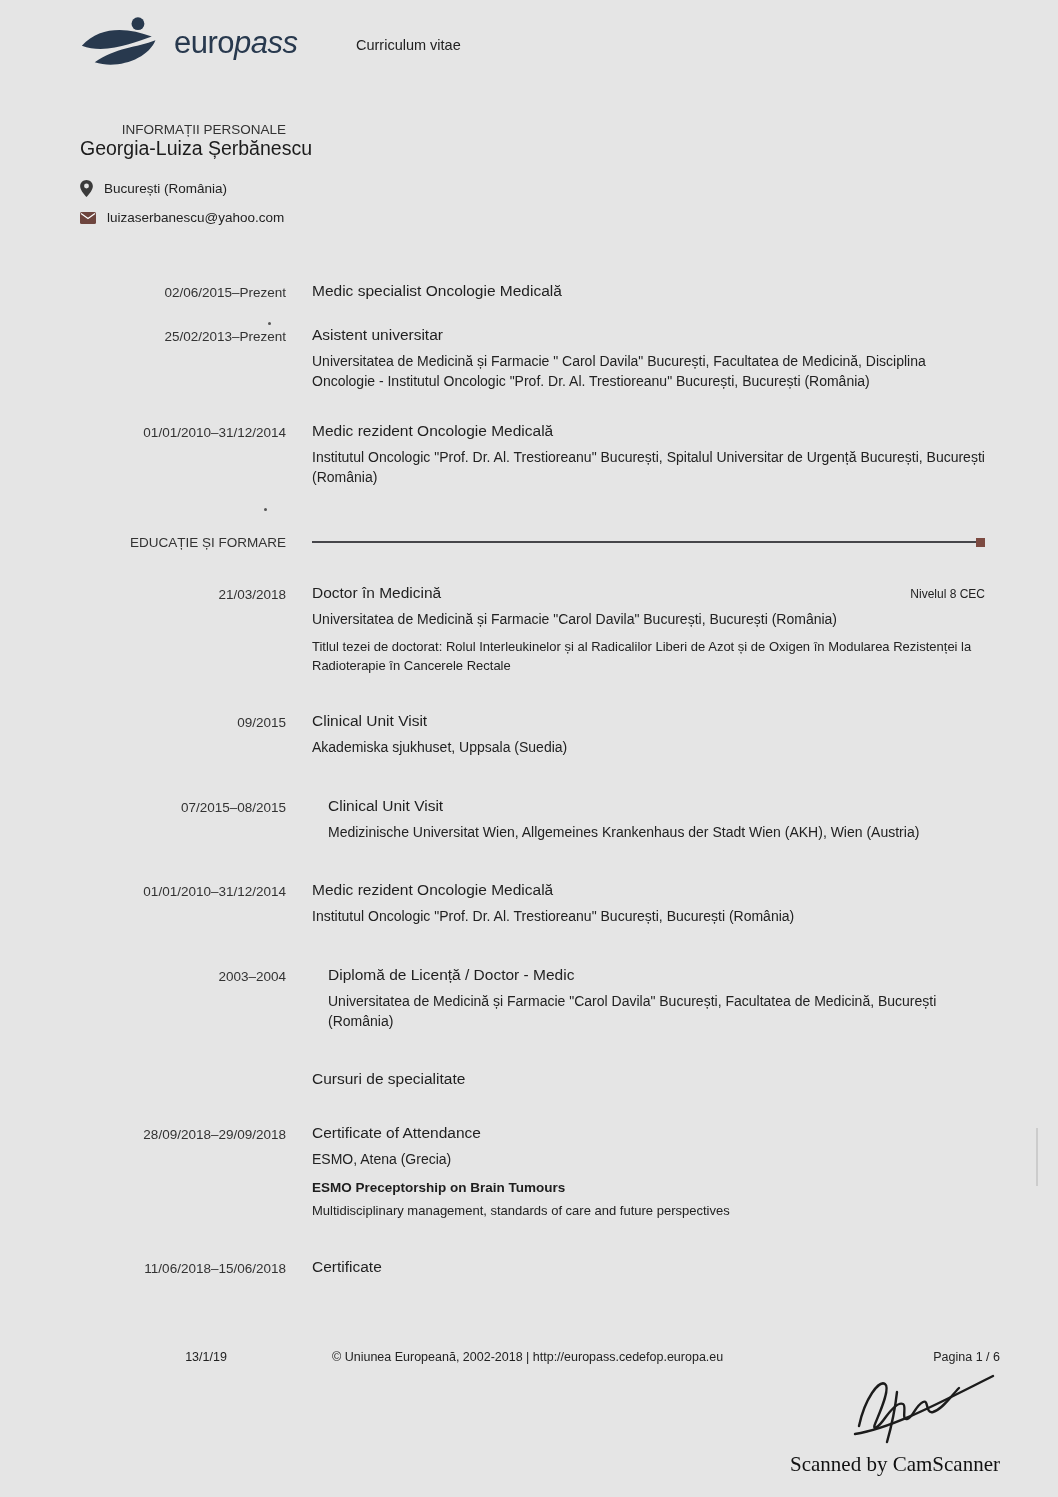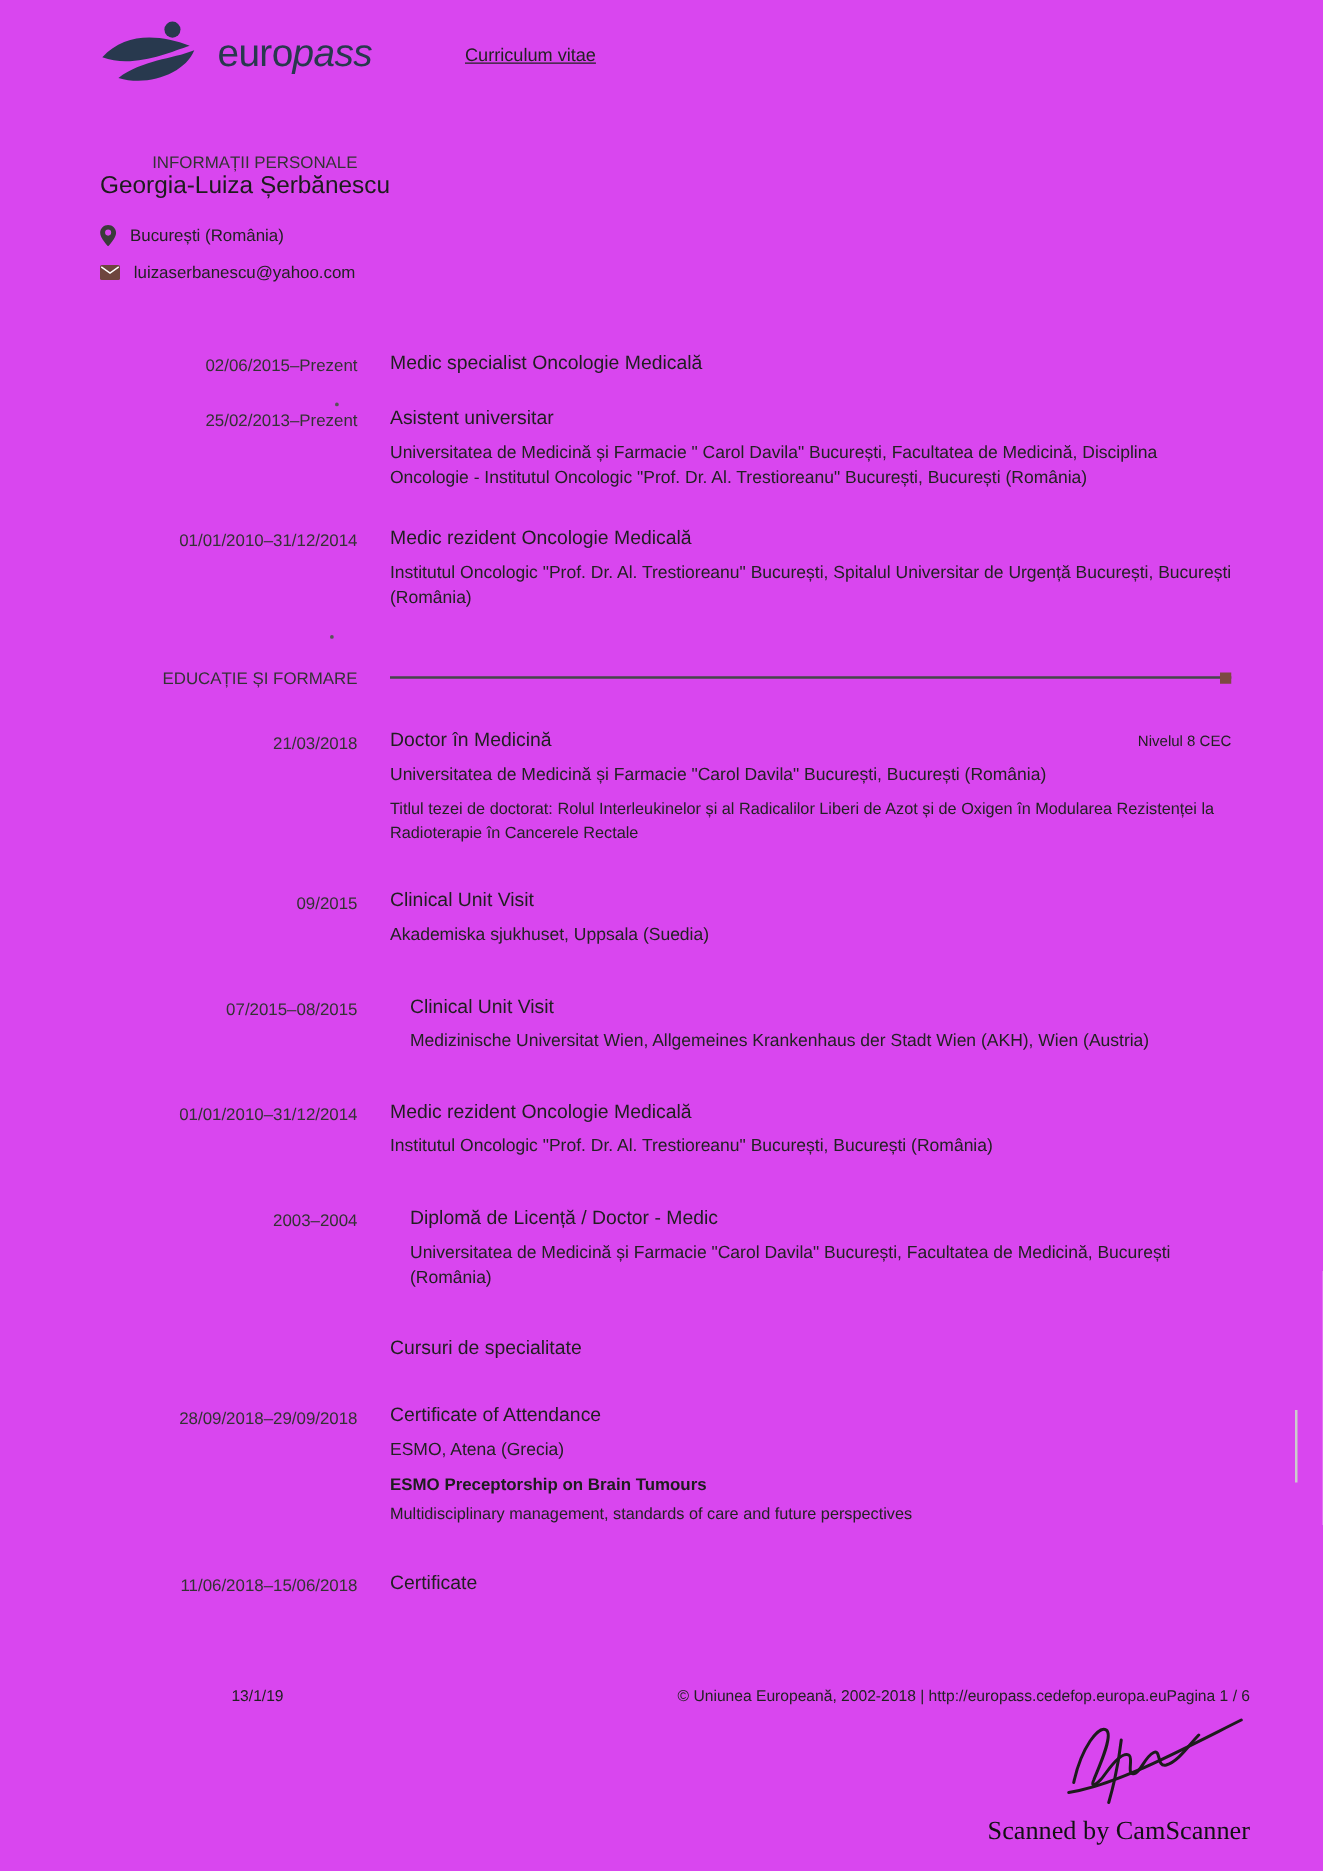--- a/index.html
+++ b/index.html
@@ -3,29 +3,29 @@
 <meta charset="utf-8">
 <style>
   * { box-sizing: border-box; }
   html,body { margin:0; padding:0; }
   body {
     width:1058px; height:1497px;
     background:#ffffff;
     font-family:"Liberation Sans", sans-serif;
     color:#222;
   }
-  .sheet { position:relative; width:1058px; height:1497px; background:#d946ef; overflow:hidden; padding:14px 73px 0 80px; }
+  .sheet { position:relative; width:1058px; height:1497px; background:#e5e5e5; overflow:hidden; padding:14px 73px 0 80px; }
 
   
   .header { display:flex; align-items:center; margin-bottom:44px; }
   .logo { display:flex; align-items:center; width:248px; }
   .logo svg { flex:none; }
   .logo-text { font-size:31px; color:#28394e; margin-left:2px; letter-spacing:-0.5px; }
   .logo-text .pass { font-style:italic; }
-  .doc-type { font-size:14.5px; color:#222; margin-left:44px; padding-top:4px;text-decoration:underline; }
+  .doc-type { font-size:14.5px; color:#222; margin-left:28px; padding-top:4px; }
 
   
   .row { display:flex; }
   .cell-left { flex:none; width:232px; text-align:right; padding-right:26px; }
   .cell-right { flex:1; min-width:0; }
   .section-label { font-size:13.5px; color:#333; padding-top:6px; }
   .date { font-size:13.5px; color:#333; padding-top:3px; }
 
   .personal-row { margin-bottom:44px;flex-direction:column; }
   .person-name { font-size:19.5px; color:#1c1c1c; margin-bottom:20px; }
@@ -45,21 +45,21 @@
   .title-row { display:flex; justify-content:space-between; align-items:baseline; }
   .level { font-size:12px; color:#222; white-space:nowrap; margin-left:12px; }
 
   .mb-26 { margin-bottom:26px; } .mb-30 { margin-bottom:30px; }
   .mb-36 { margin-bottom:36px; } .mb-38 { margin-bottom:38px;gap:16px; }
   .mb-40 { margin-bottom:40px; } .mb-42 { margin-bottom:42px; }
 
   
   .footer { position:absolute; left:80px; right:58px; top:1350px; display:flex; align-items:baseline; font-size:12.5px; color:#222; }
   .footer .f-date { flex:none; width:252px; text-align:center; }
-  .footer .f-copy { flex:1; text-align:right; }
+  .footer .f-copy { flex:1; text-align:left; }
   .footer .f-page { flex:none; text-align:right; }
 
   .signature { position:absolute; left:845px; top:1362px; }
   .watermark { position:absolute; right:58px; top:1452px; font-family:"Liberation Serif", serif; font-size:21px; color:#111; }
 
   .speck { position:absolute; width:3px; height:3px; border-radius:50%; background:#555; }
   .scan-artifact { position:absolute; right:20px; top:1128px; width:2px; height:58px; background:#cccccc; }
 </style>
 </head>
 <body>

